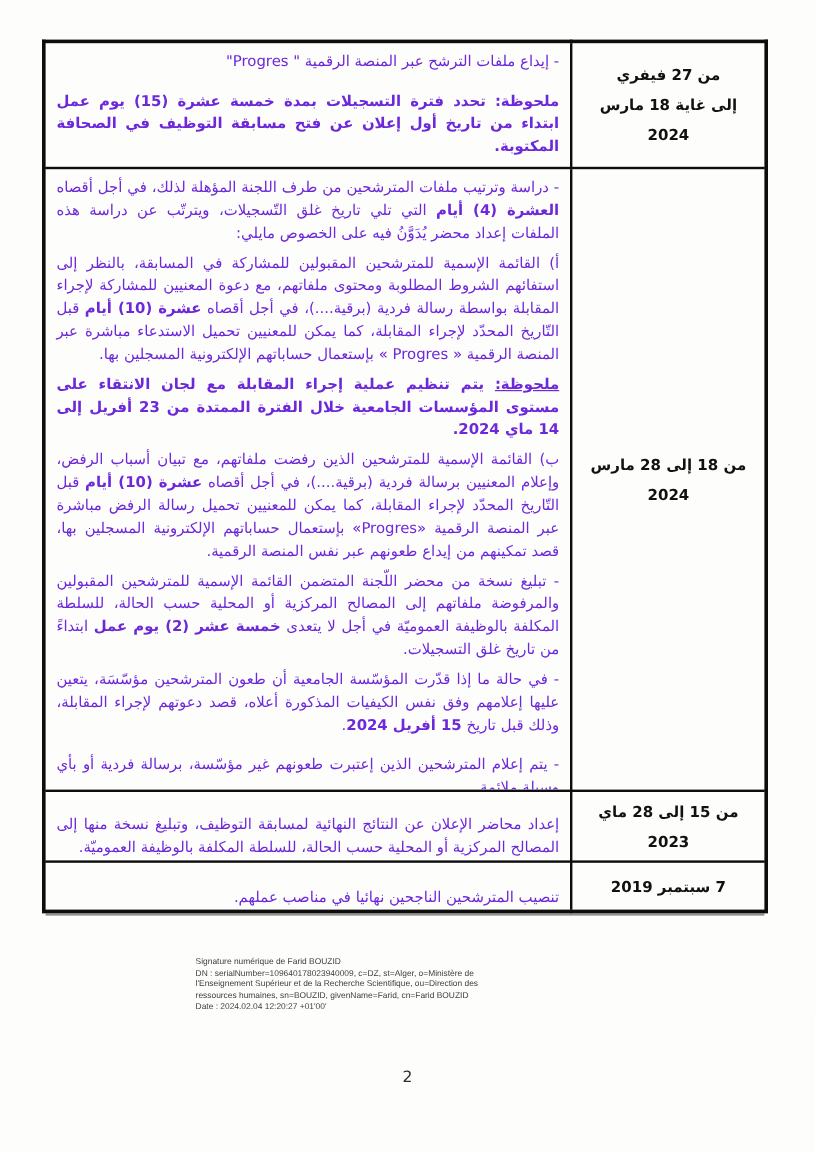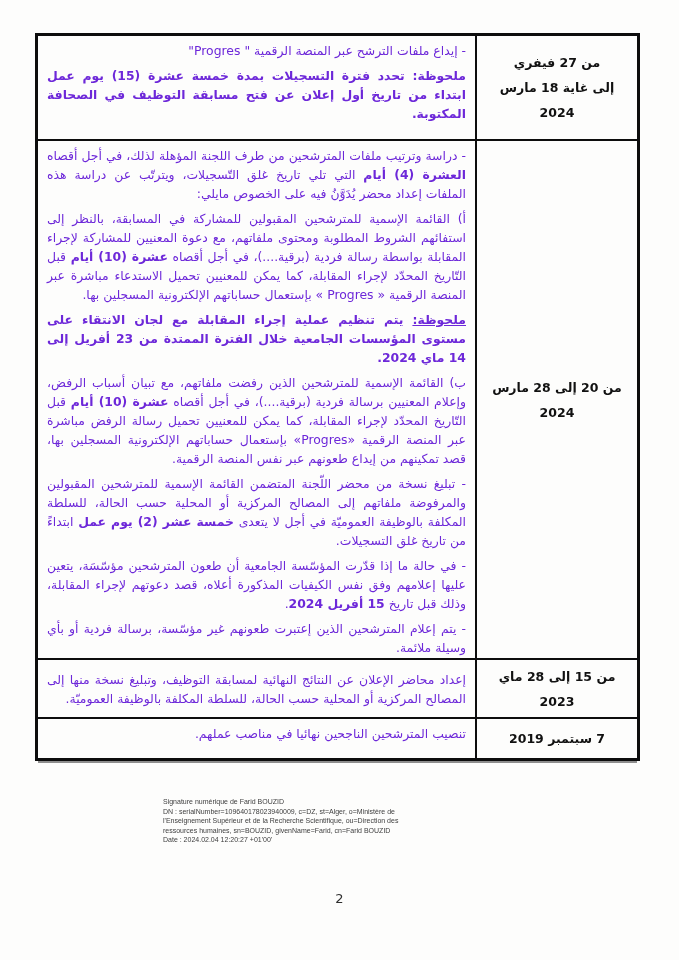--- a/index.html
+++ b/index.html
@@ -27,21 +27,21 @@
     padding:5px 9px 4px 9px;overflow:hidden;
   }
   tr[data-row="0"] .cell-inner{height:94px;}
   tr[data-row="1"] .cell-inner{height:508px;}
   tr[data-row="2"] .cell-inner{height:48px;display:flex;flex-direction:column;justify-content:center;}
   tr[data-row="3"] .cell-inner{height:30px;display:flex;flex-direction:column;justify-content:flex-start;}
   p.para{
     margin:0 0 6px 0;font-size:12.4px;line-height:19px;color:#6d28d9;
     text-align:justify;direction:rtl;
   }
-  p.para:last-child{margin-bottom:0;}
+  p.para:last-child{margin-bottom:0;margin-top:14px;}
   .b{font-weight:bold;}
   .u{text-decoration:underline;}
   .date-line{display:block;}
   .signature{
     position:absolute;left:163px;top:797px;width:310px;
     direction:ltr;text-align:left;
     font-family:"Liberation Sans", sans-serif;
     font-size:7px;line-height:9.5px;color:#3d3d3d;
   }
   .page-number{
@@ -63,21 +63,21 @@
           </td>
         <td class="content-cell">
             <div class="cell-inner">
               <p class="para"><span>- إيداع ملفات الترشح عبر المنصة الرقمية " Progres"</span></p>
               <p class="para"><span class="b">ملحوظة:</span><span class="b"> تحدد فترة التسجيلات بمدة خمسة عشرة (15) يوم عمل ابتداء من تاريخ أول إعلان عن فتح مسابقة التوظيف في الصحافة المكتوبة.</span></p>
             </div>
           </td>
       </tr>
       <tr data-row="1">
         <td class="date-cell">
-            <span class="date-line">من 20 إلى 28 مارس</span>
+            <span class="date-line">من 18 إلى 28 مارس</span>
             <span class="date-line">2024</span>
           </td>
         <td class="content-cell">
             <div class="cell-inner">
               <p class="para"><span>- دراسة وترتيب ملفات المترشحين من طرف اللجنة المؤهلة لذلك، في أجل أقصاه </span><span class="b">العشرة (4) أيام</span><span> التي تلي تاريخ غلق التّسجيلات، ويترتّب عن دراسة هذه الملفات إعداد محضر يُدَوَّنُ فيه على الخصوص مايلي:</span></p>
               <p class="para"><span>أ) القائمة الإسمية للمترشحين المقبولين للمشاركة في المسابقة، بالنظر إلى استفائهم الشروط المطلوبة ومحتوى ملفاتهم، مع دعوة المعنيين للمشاركة لإجراء المقابلة بواسطة رسالة فردية (برقية....)، في أجل أقصاه </span><span class="b">عشرة (10) أيام</span><span> قبل التّاريخ المحدّد لإجراء المقابلة، كما يمكن للمعنيين تحميل الاستدعاء مباشرة عبر المنصة الرقمية « Progres » بإستعمال حساباتهم الإلكترونية المسجلين بها.</span></p>
               <p class="para"><span class="b u">ملحوظة:</span><span class="b"> يتم تنظيم عملية إجراء المقابلة مع لجان الانتقاء على مستوى المؤسسات الجامعية خلال الفترة الممتدة من 23 أفريل إلى 14 ماي 2024.</span></p>
               <p class="para"><span>ب) القائمة الإسمية للمترشحين الذين رفضت ملفاتهم، مع تبيان أسباب الرفض، وإعلام المعنيين برسالة فردية (برقية....)، في أجل أقصاه </span><span class="b">عشرة (10) أيام</span><span> قبل التّاريخ المحدّد لإجراء المقابلة، كما يمكن للمعنيين تحميل رسالة الرفض مباشرة عبر المنصة الرقمية «Progres» بإستعمال حساباتهم الإلكترونية المسجلين بها، قصد تمكينهم من إيداع طعونهم عبر نفس المنصة الرقمية.</span></p>
               <p class="para"><span>- تبليغ نسخة من محضر اللّجنة المتضمن القائمة الإسمية للمترشحين المقبولين والمرفوضة ملفاتهم إلى المصالح المركزية أو المحلية حسب الحالة، للسلطة المكلفة بالوظيفة العموميّة في أجل لا يتعدى </span><span class="b">خمسة عشر (2) يوم عمل</span><span> ابتداءً من تاريخ غلق التسجيلات.</span></p>
               <p class="para"><span>- في حالة ما إذا قدّرت المؤسّسة الجامعية أن طعون المترشحين مؤسّسَة، يتعين عليها إعلامهم وفق نفس الكيفيات المذكورة أعلاه، قصد دعوتهم لإجراء المقابلة، وذلك قبل تاريخ </span><span class="b">15 أفريل 2024</span><span>.</span></p>

